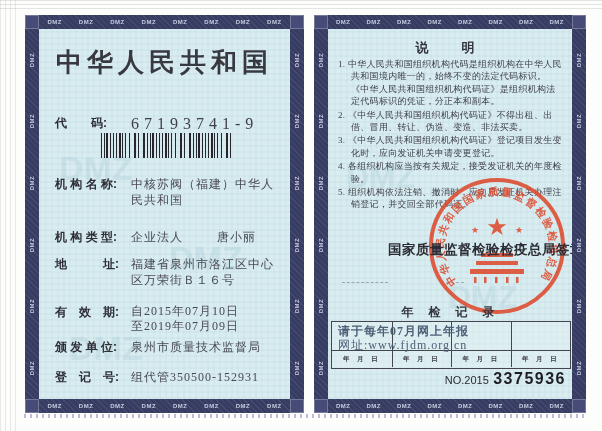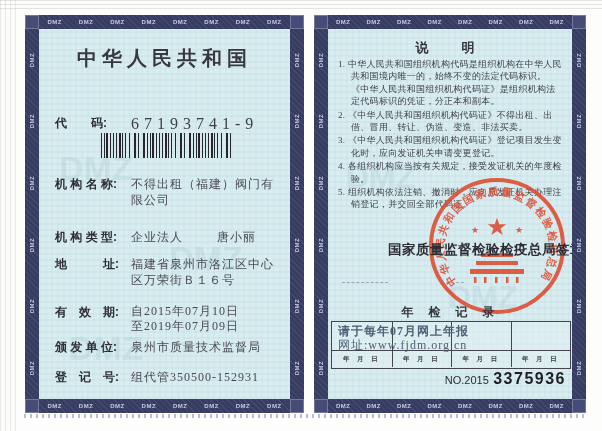--- a/index.html
+++ b/index.html
@@ -26,21 +26,21 @@
   .strip.v{top:14px;bottom:14px;width:14px;flex-direction:column;}
   .strip.left{left:0;}.strip.right{right:0;}
   .strip.v span{transform:rotate(-90deg);}
   .corner{position:absolute;width:14px;height:14px;background:#464b77;box-shadow:inset 0 0 0 1px rgba(255,255,255,.25);z-index:3;}
   .c-tl{left:0;top:0;}.c-tr{right:0;top:0;}.c-bl{left:0;bottom:0;}.c-br{right:0;bottom:0;}
   .wm{position:absolute;font-family:"Liberation Sans",sans-serif;font-weight:bold;
       color:rgba(105,160,185,.14);z-index:0;}
   
   .title{position:absolute;left:0;width:100%;text-align:center;
          font-family:"Liberation Sans","DejaVu Sans",sans-serif;
-         font-weight:bold;font-size:20px;letter-spacing:5px;color:#383840;}
+         font-weight:bold;font-size:26px;letter-spacing:5px;color:#383840;}
   .row{position:absolute;left:16px;white-space:nowrap;}
   .lbl{display:inline-block;width:72px;font-family:"Liberation Sans",sans-serif;
        font-weight:bold;font-size:12px;color:#2e2e36;vertical-align:top;}
   .val{display:inline-block;font-size:12px;color:#4a4a55;letter-spacing:1px;vertical-align:top;}
   .val.wrap{width:152px;white-space:normal;line-height:16px;}
   .code-val{font-size:16px;letter-spacing:5px;color:#3f3f49;}
   .barcode{position:absolute;left:62px;top:104px;width:134px;height:25px;
     background-image:repeating-linear-gradient(90deg,#26262c 0 1.2px,transparent 1.2px 3px,
       #26262c 3px 3.6px,transparent 3.6px 5.4px,#26262c 5.4px 7px,transparent 7px 9.2px);}
   .extra-name{margin-left:30px;}
@@ -133,21 +133,21 @@
       <div class="title" style="top:16px;">中华人民共和国</div>
 
       <div class="row" style="top:86px;">
         <span class="lbl">代　　码:</span>
         <span class="val code-val">67193741-9</span>
       </div>
       <div class="barcode"></div>
 
       <div class="row" style="top:147px;">
         <span class="lbl">机 构 名 称:</span>
-        <span class="val wrap">不得出租（福建）阀门有限公司</span>
+        <span class="val wrap">中核苏阀（福建）中华人民共和国</span>
       </div>
 
       <div class="row" style="top:200px;">
         <span class="lbl">机 构 类 型:</span>
         <span class="val">企业法人</span>
         <span class="val extra-name">唐小丽</span>
       </div>
 
       <div class="row" style="top:227px;">
         <span class="lbl">地　　　址:</span>

